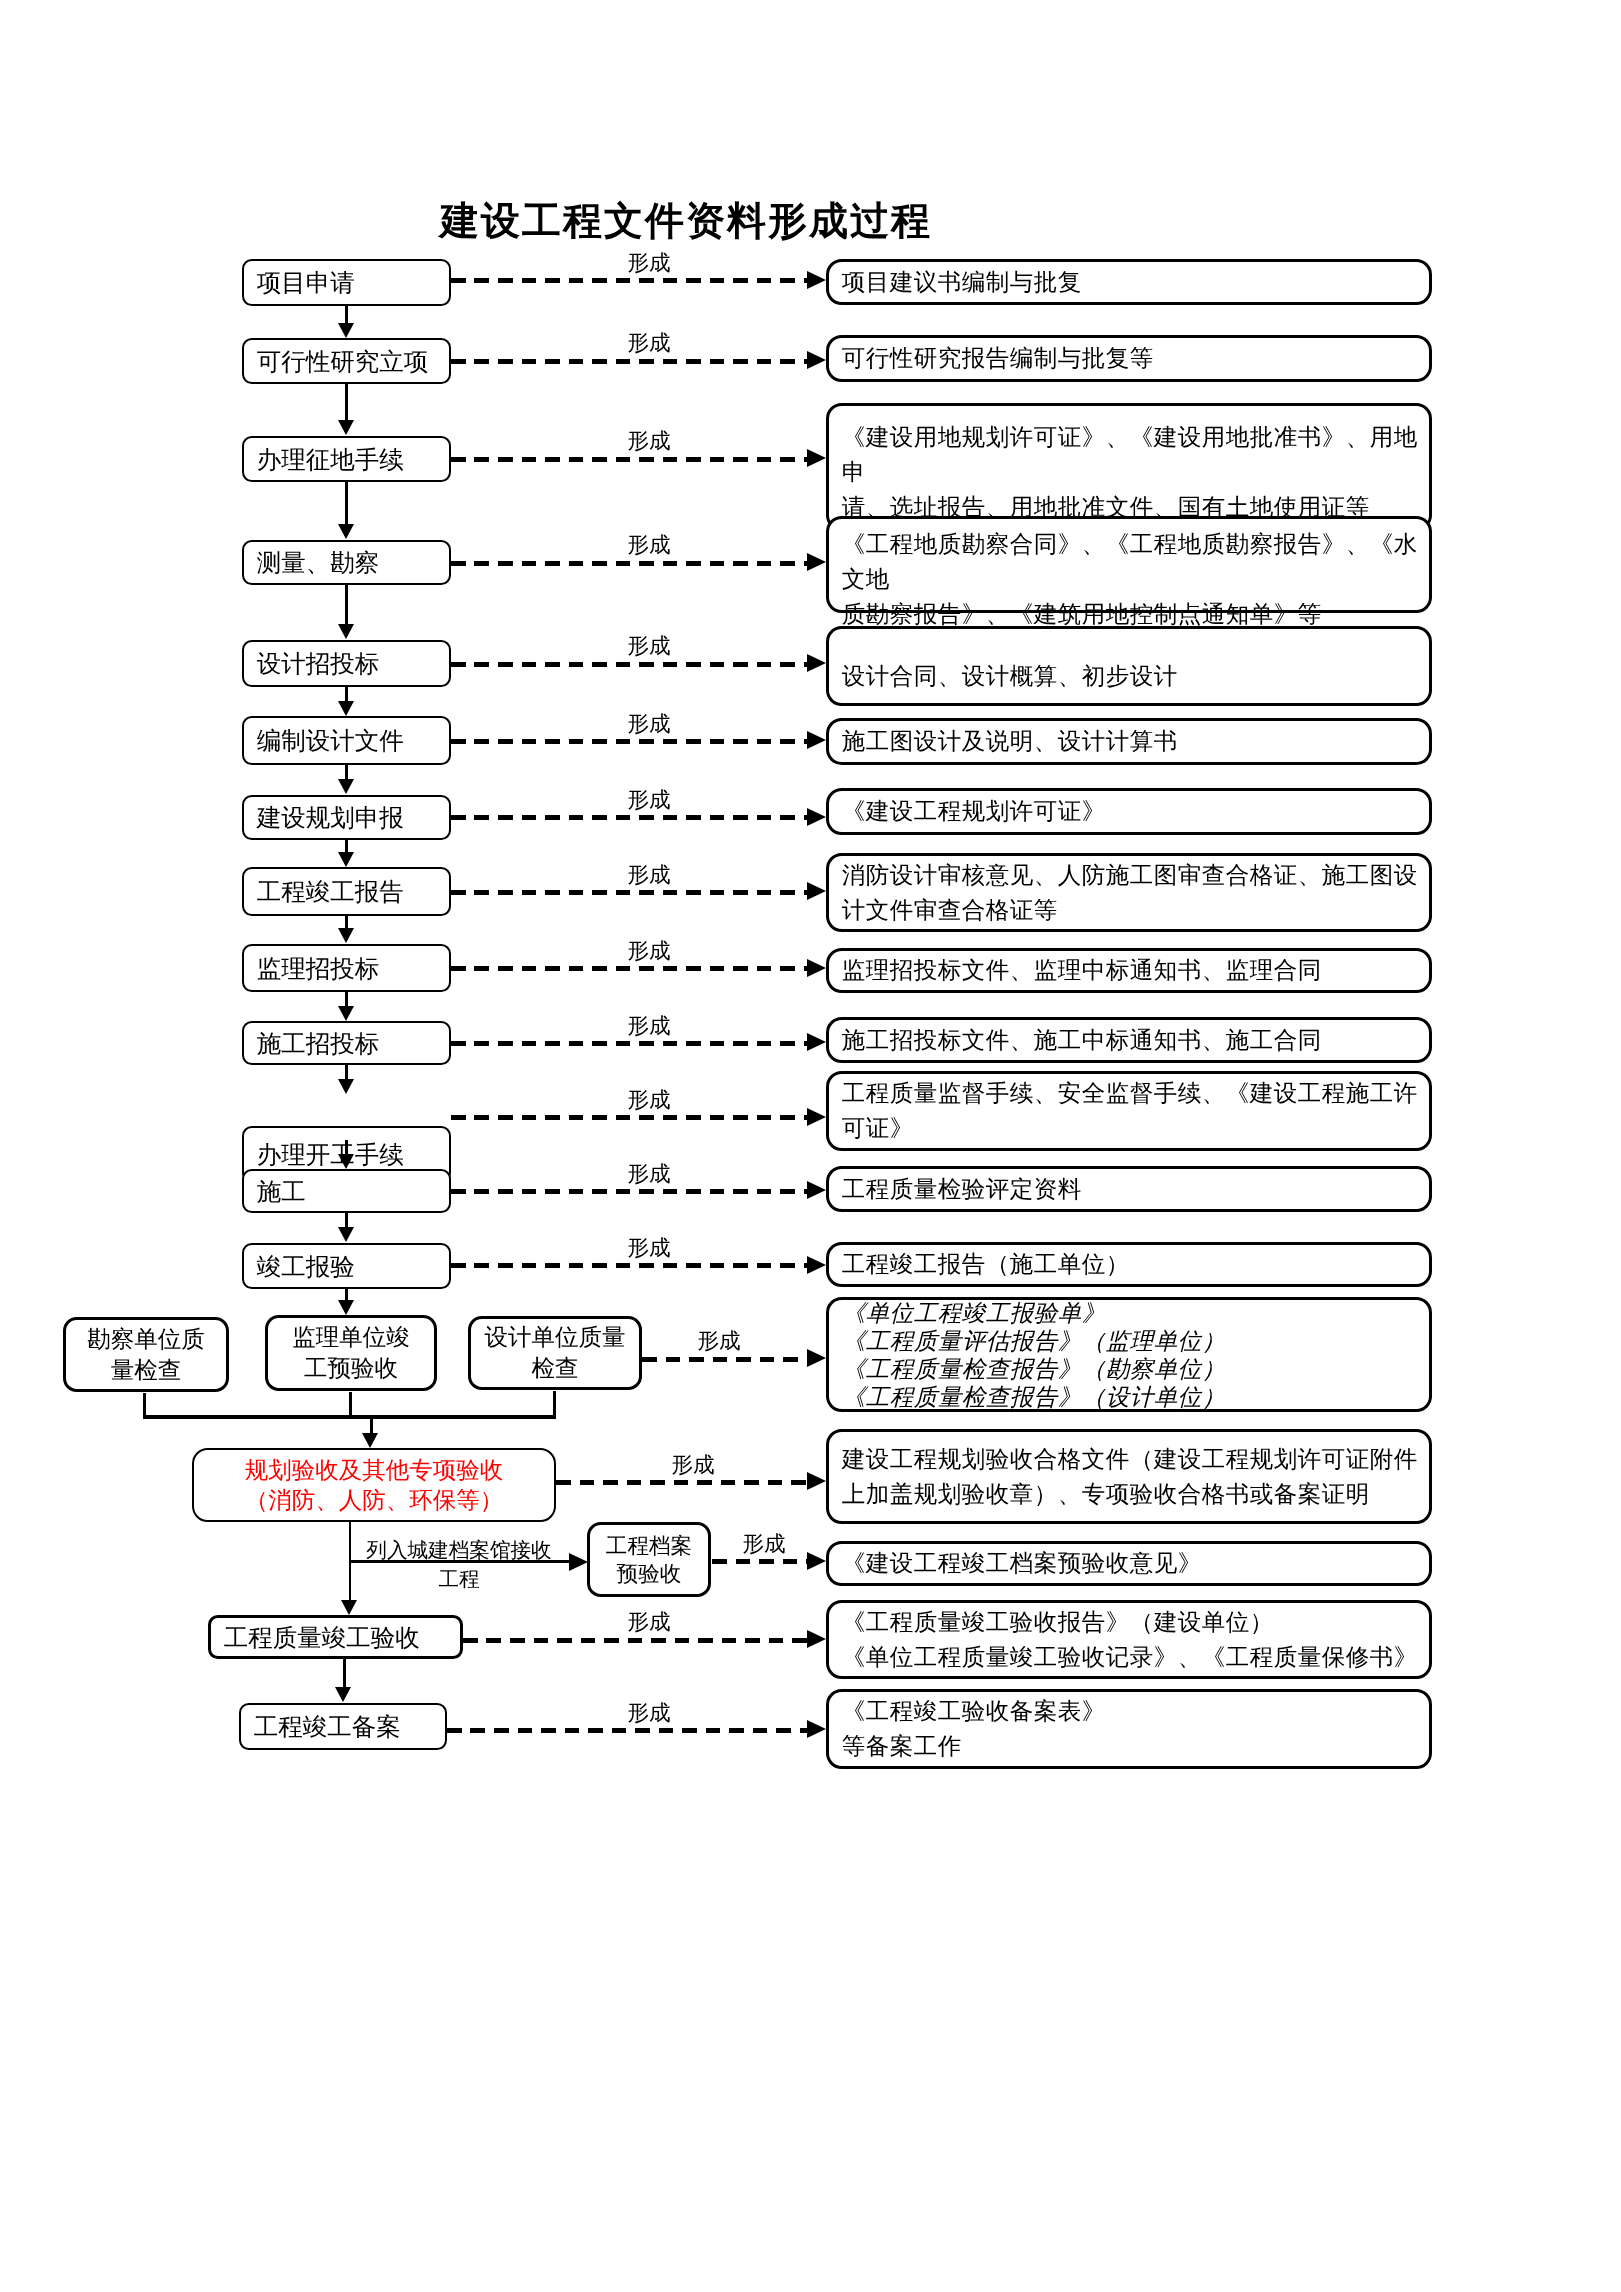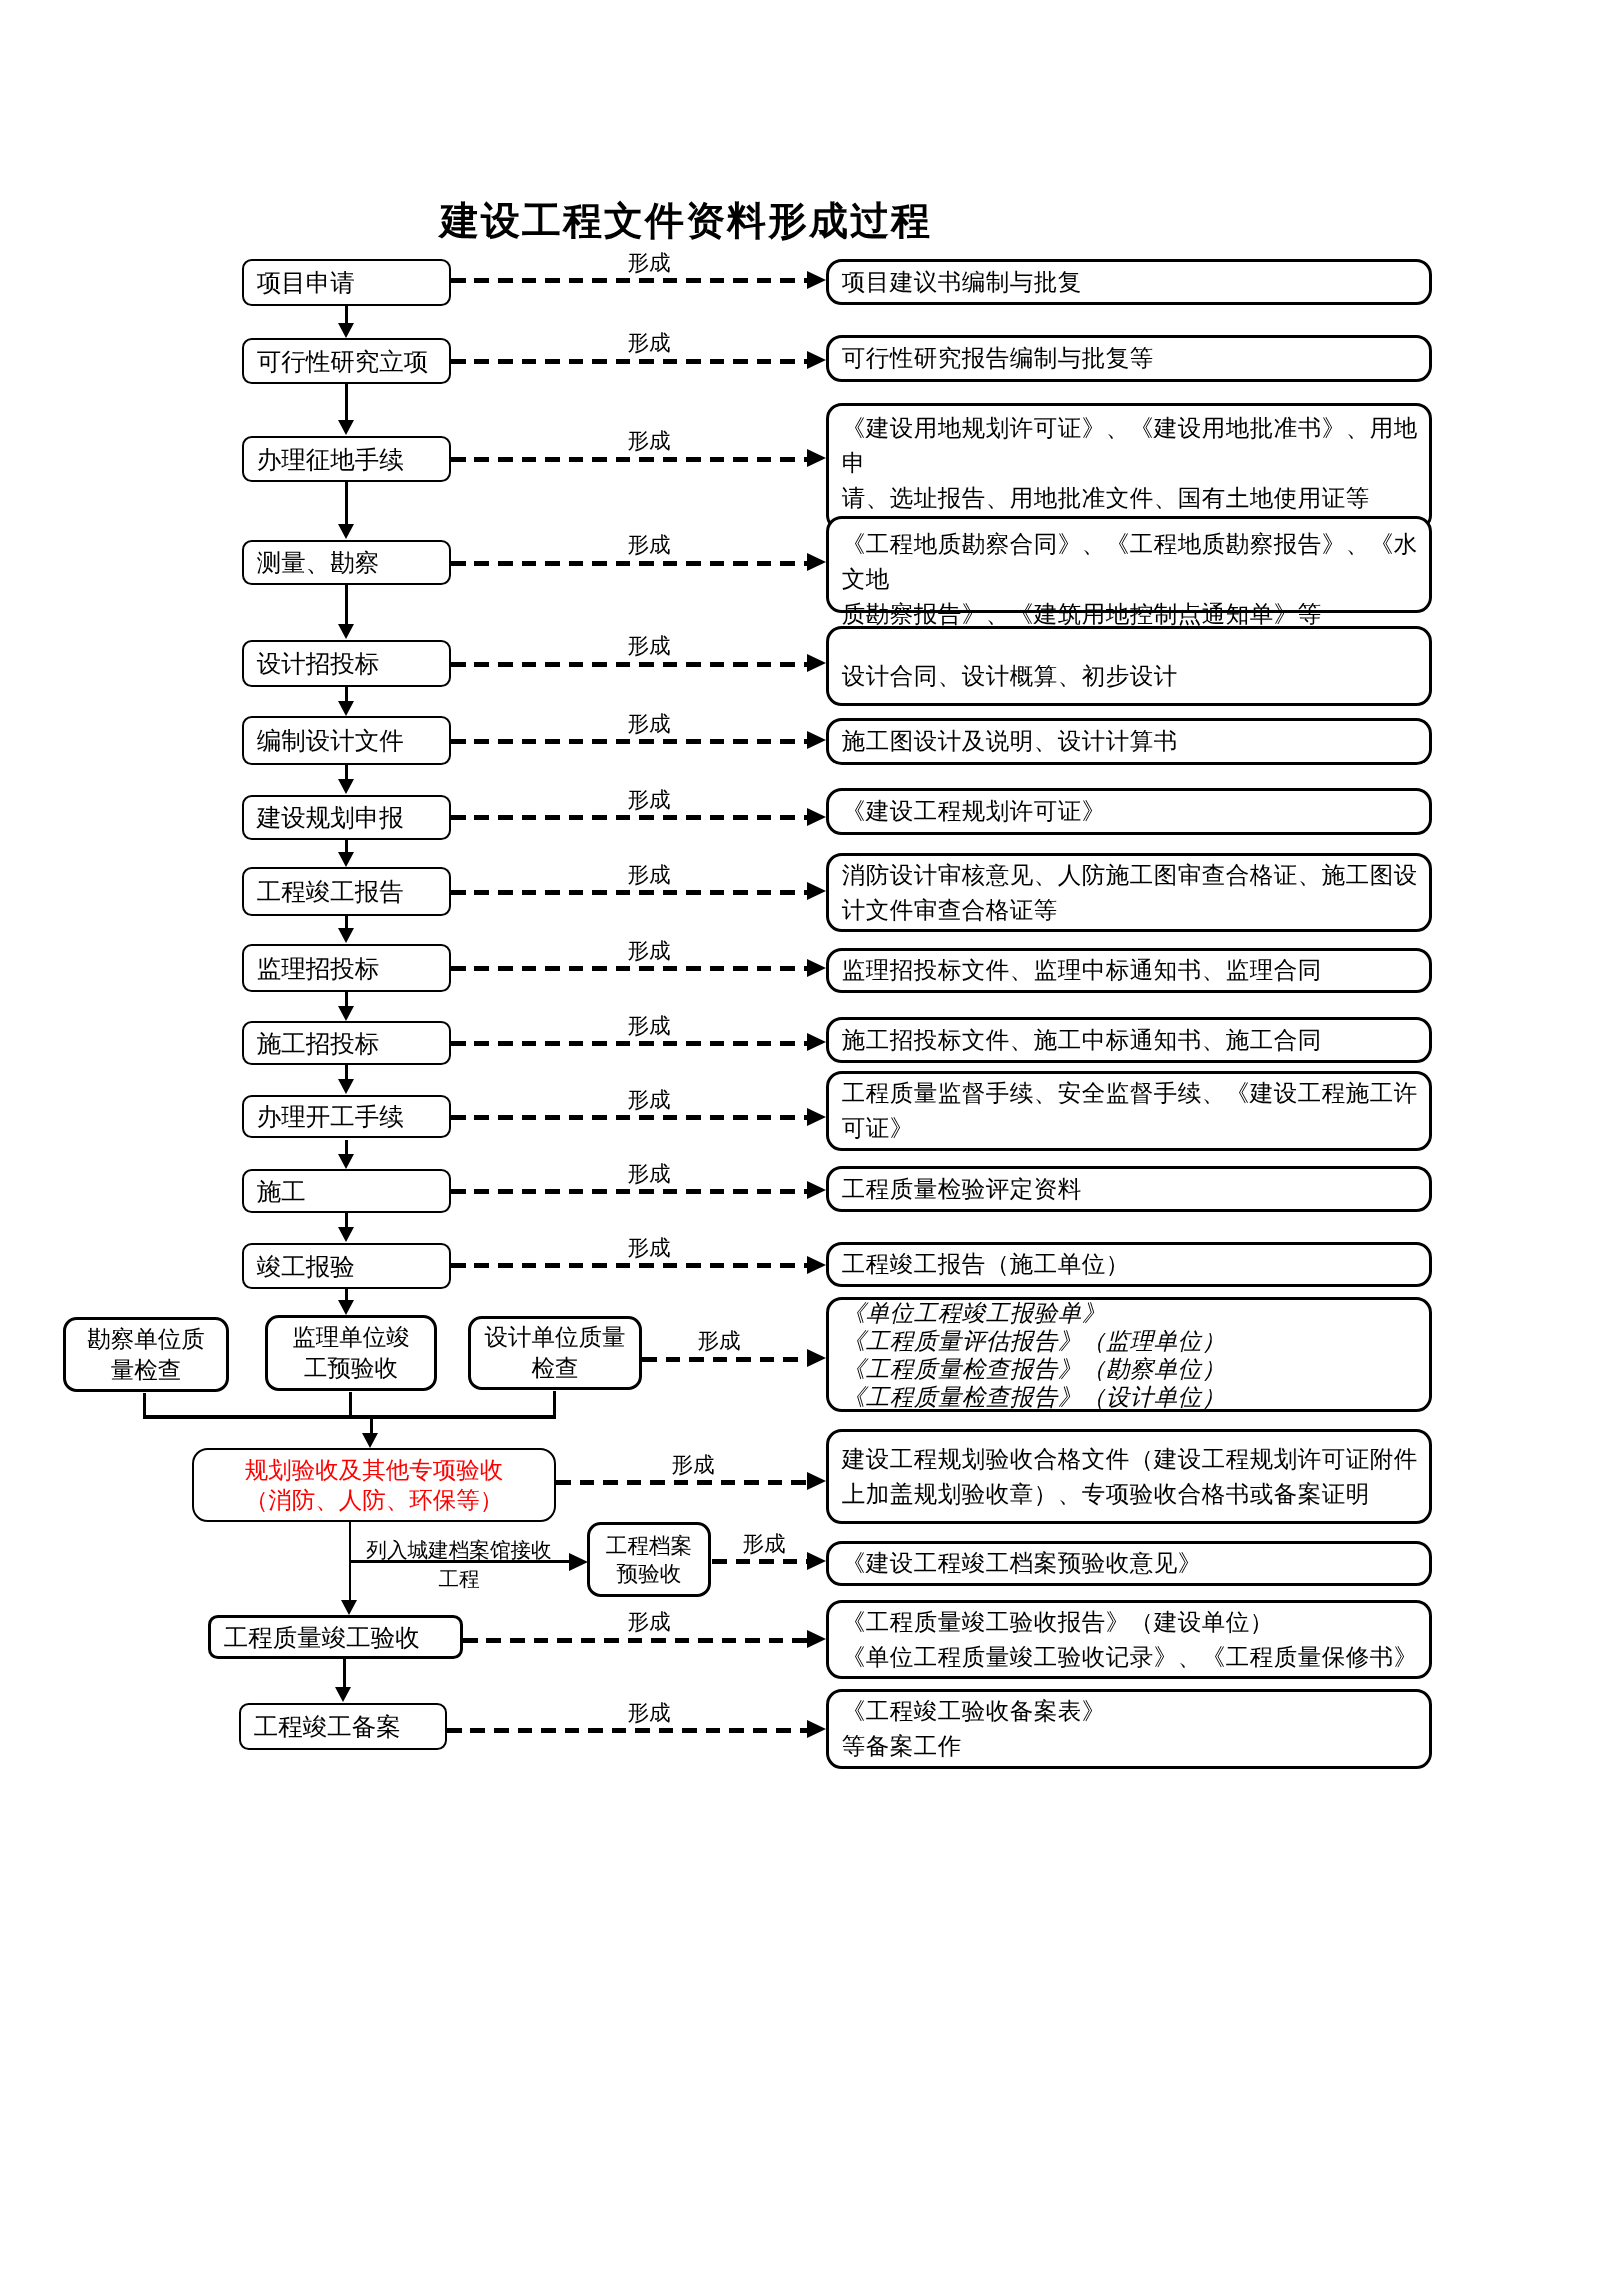--- a/index.html
+++ b/index.html
@@ -47,27 +47,27 @@
   <div class="lbox" style="top:259px;height:47px">项目申请</div>
   <div class="lbox" style="top:338px;height:46px">可行性研究立项</div>
   <div class="lbox" style="top:436px;height:46px">办理征地手续</div>
   <div class="lbox" style="top:540px;height:45px">测量、勘察</div>
   <div class="lbox" style="top:640px;height:47px">设计招投标</div>
   <div class="lbox" style="top:716px;height:49px">编制设计文件</div>
   <div class="lbox" style="top:795px;height:45px">建设规划申报</div>
   <div class="lbox" style="top:867px;height:49px">工程竣工报告</div>
   <div class="lbox" style="top:944px;height:48px">监理招投标</div>
   <div class="lbox" style="top:1021px;height:44px">施工招投标</div>
-  <div class="lbox" style="top:1095px;height:43px">办理开工手续</div>
+  <div class="lbox" style="top:1126px;height:57px">办理开工手续</div>
   <div class="lbox" style="top:1169px;height:44px">施工</div>
   <div class="lbox" style="top:1243px;height:46px">竣工报验</div>
 
   <div class="rbox" style="top:259px;height:46px">项目建议书编制与批复</div>
   <div class="rbox" style="top:335px;height:47px">可行性研究报告编制与批复等</div>
-  <div class="rbox" style="top:403px;height:128px;align-items:flex-start;padding-top:5px">《建设用地规划许可证》、《建设用地批准书》、用地申
+  <div class="rbox" style="top:403px;height:128px;align-items:flex-start;padding-top:14px">《建设用地规划许可证》、《建设用地批准书》、用地申
 请、选址报告、用地批准文件、国有土地使用证等</div>
   <div class="rbox" style="top:516px;height:97px;align-items:flex-start;padding-top:7.8px">《工程地质勘察合同》、《工程地质勘察报告》、《水文地
 质勘察报告》、《建筑用地控制点通知单》等</div>
   <div class="rbox" style="top:626px;height:80px;padding-top:22px">设计合同、设计概算、初步设计</div>
   <div class="rbox" style="top:718px;height:47px">施工图设计及说明、设计计算书</div>
   <div class="rbox" style="top:788px;height:47px">《建设工程规划许可证》</div>
   <div class="rbox" style="top:853px;height:79px">消防设计审核意见、人防施工图审查合格证、施工图设
 计文件审查合格证等</div>
   <div class="rbox" style="top:948px;height:45px">监理招投标文件、监理中标通知书、监理合同</div>
   <div class="rbox" style="top:1017px;height:46px">施工招投标文件、施工中标通知书、施工合同</div>

